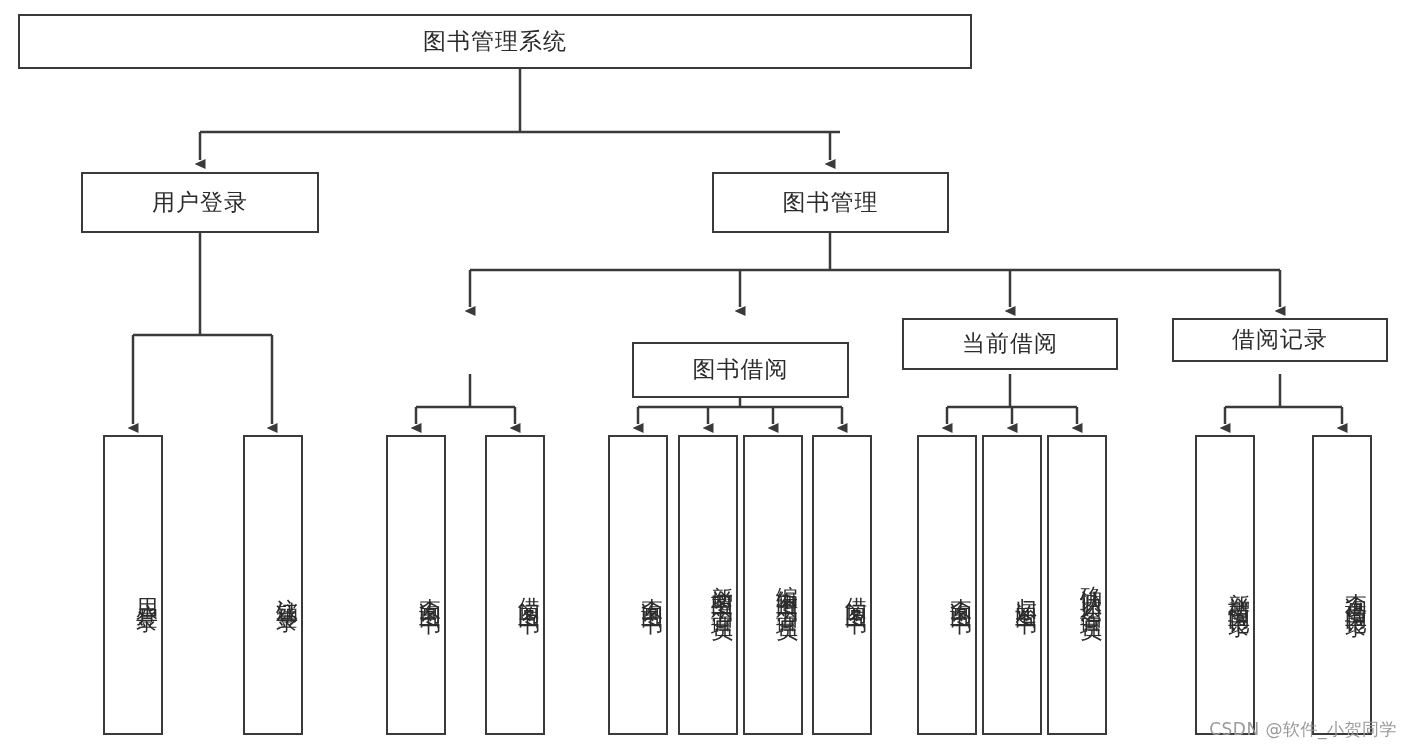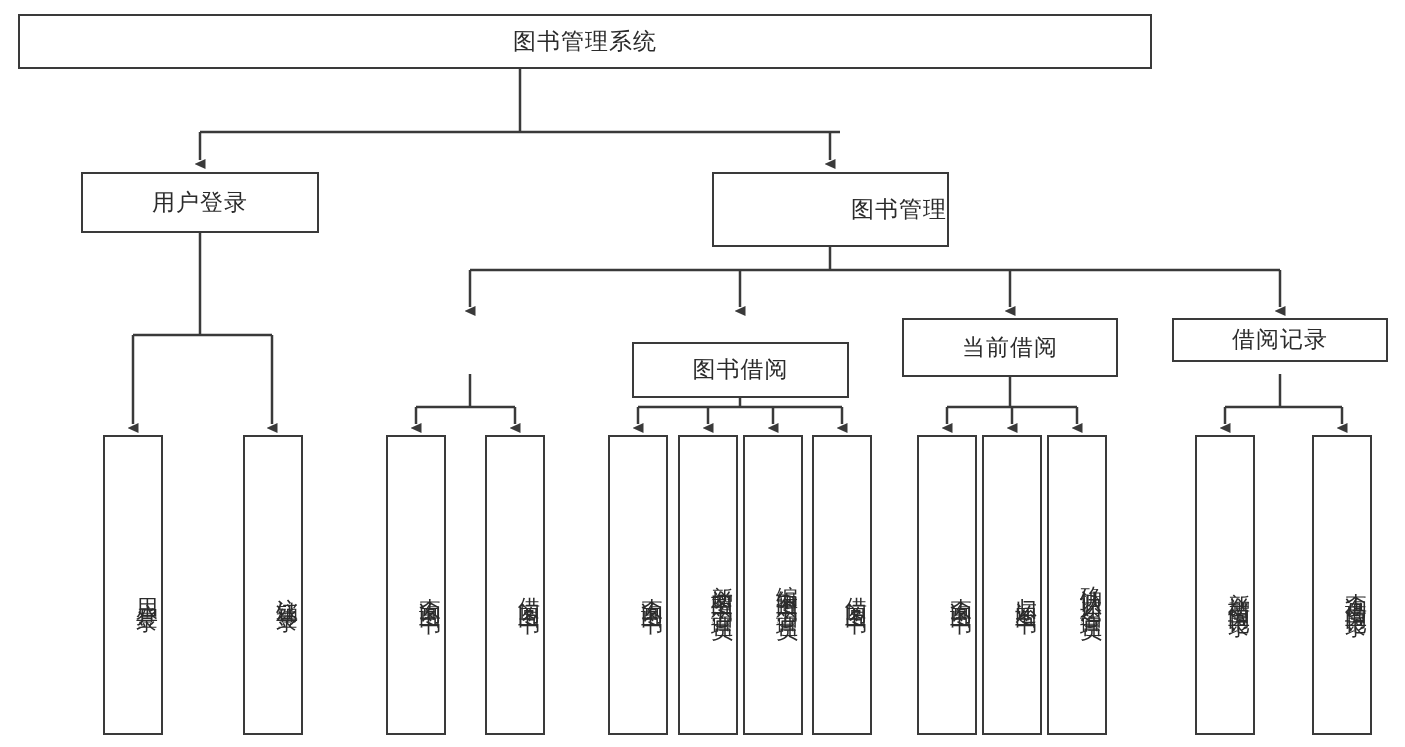--- a/index.html
+++ b/index.html
@@ -112,35 +112,35 @@
       <path d="M1012,407 L1012,424" marker-end="url(#arrow)"></path>
       <path d="M1077,407 L1077,424" marker-end="url(#arrow)"></path>
 
       <path d="M1280,374 L1280,407"></path>
       <path d="M1225,407 L1342,407"></path>
       <path d="M1225,407 L1225,424" marker-end="url(#arrow)"></path>
       <path d="M1342,407 L1342,424" marker-end="url(#arrow)"></path>
     </g>
   </svg>
 
-  <div class="node horiz" style="left:18px; top:14px; width:1134px; height:55px;">
+  <div class="node horiz" style="left:18px; top:14px; width:954px; height:55px;">
     <span>图书管理系统</span>
   </div>
 
   <div class="node horiz" style="left:81px; top:172px; width:238px; height:61px;">
     <span>用户登录</span>
   </div>
-  <div class="node horiz" style="left:712px; top:172px; width:237px; height:75px;justify-content:flex-end;">
+  <div class="node horiz" style="left:712px; top:172px; width:237px; height:61px;">
     <span>图书管理</span>
   </div>
 
   <div class="node horiz" style="left:632px; top:318px; width:217px; height:56px;margin-top:24px;">
     <span>图书借阅</span>
   </div>
-  <div class="node horiz" style="left:902px; top:318px; width:216px; height:59px;">
+  <div class="node horiz" style="left:902px; top:318px; width:216px; height:52px;">
     <span>当前借阅</span>
   </div>
   <div class="node horiz" style="left:1172px; top:318px; width:216px; height:44px;">
     <span>借阅记录</span>
   </div>
 
   <div class="node vert" style="left:103px; top:435px; width:60px; height:300px;">
     <span class="vlabel">用户登录</span>
   </div>
   <div class="node vert" style="left:243px; top:435px; width:60px; height:300px;">
@@ -173,14 +173,15 @@
   <div class="node vert" style="left:1047px; top:435px; width:60px; height:300px;">
     <span class="vlabel">确认归还（管理员）</span>
   </div>
   <div class="node vert" style="left:1195px; top:435px; width:60px; height:300px;">
     <span class="vlabel">新增借阅记录</span>
   </div>
   <div class="node vert" style="left:1312px; top:435px; width:60px; height:300px;">
     <span class="vlabel">查询借阅记录</span>
   </div>
 
+  <div class="watermark">CSDN @软件_小贺同学</div>
 
 </div>
 
 </body></html>

